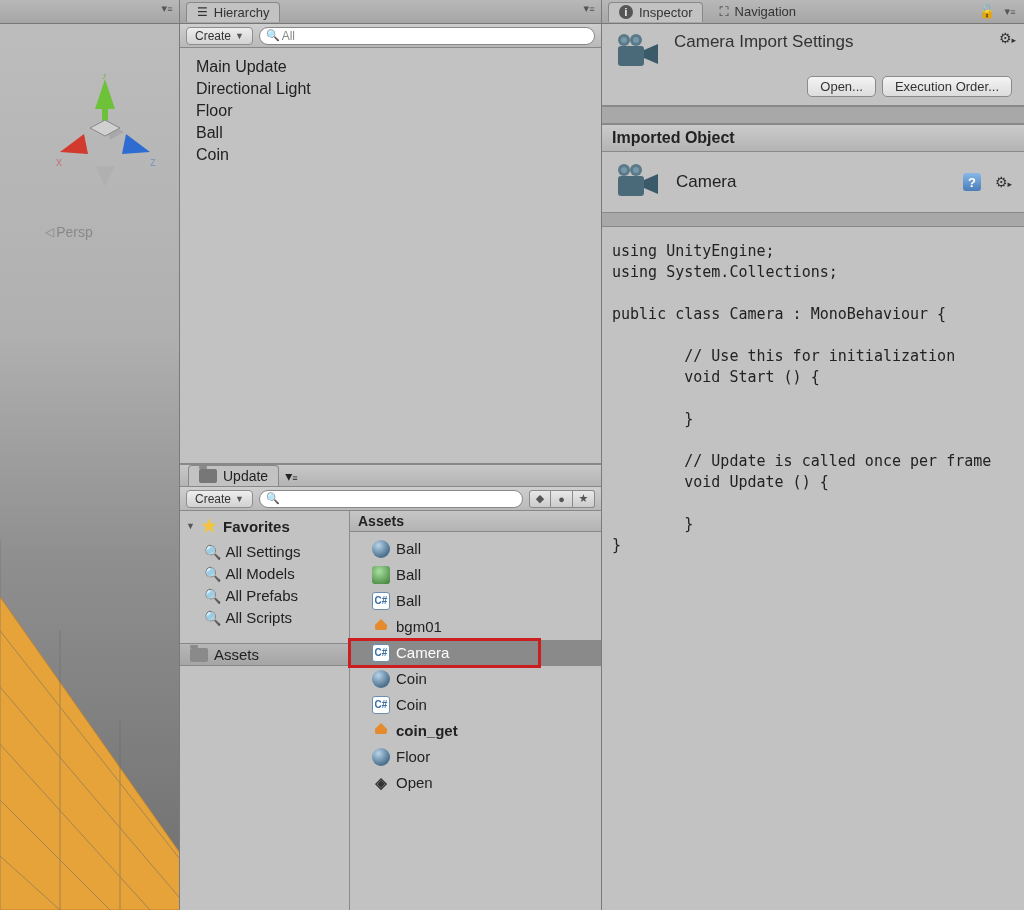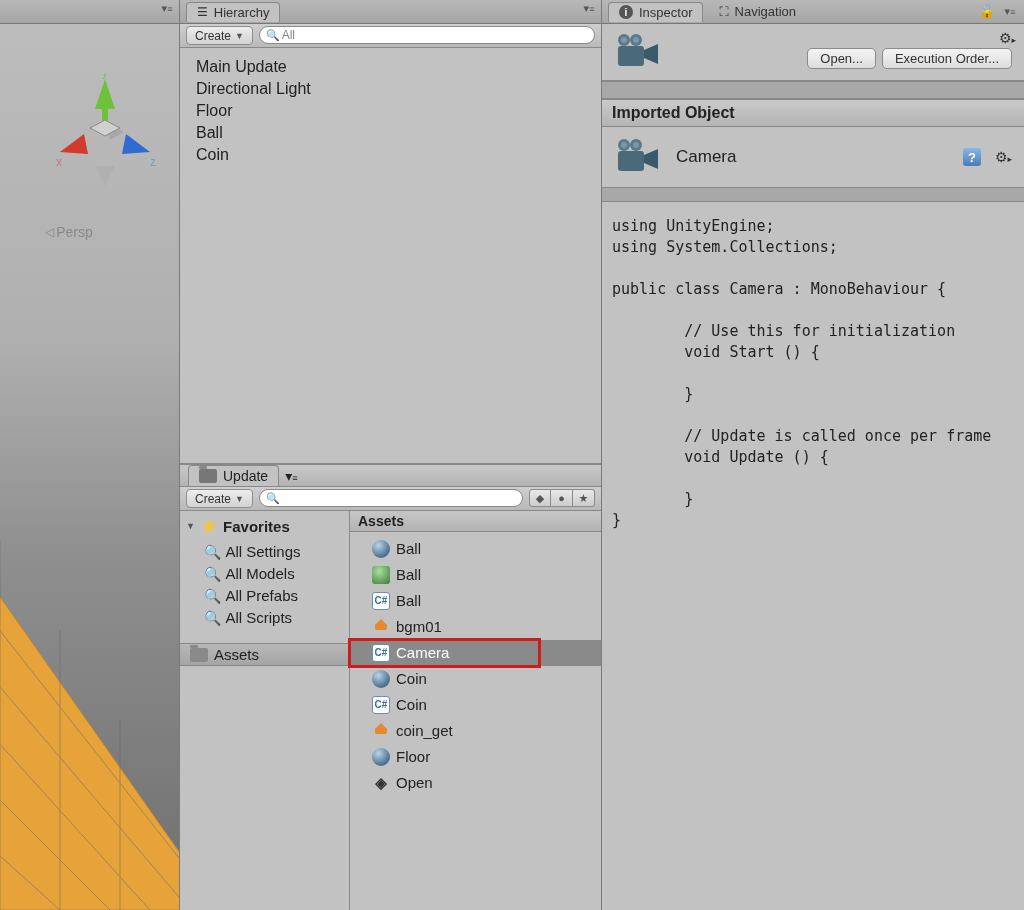--- a/index.html
+++ b/index.html
@@ -5,21 +5,21 @@
 * { box-sizing: border-box; margin: 0; padding: 0; font-family: "Lucida Grande", Arial, sans-serif; }
 body { background: #a2a2a2; width: 1024px; height: 910px; overflow: hidden; font-size: 14px; color: #222; }
 .root { display: flex; width: 1024px; height: 910px; }
 .col1 { width: 180px; display: flex; flex-direction: column; border-right: 1px solid #7a7a7a; }
 .col2 { width: 422px; display: flex; flex-direction: column; border-right: 1px solid #7a7a7a; }
 .col3 { flex: 1; display: flex; flex-direction: column; }
 .tabbar { height: 24px; background: linear-gradient(#b8b8b8,#a6a6a6); border-bottom: 1px solid #777; display: flex; align-items: center; font-size: 13px; color: #333; padding: 0 6px; gap: 6px; position: relative; }
 .tabbar .tab { display: flex; align-items: center; gap: 6px; padding: 2px 10px; }
 .tabbar .tab.active { background: #c2c2c2; border: 1px solid #888; border-bottom: none; border-radius: 4px 4px 0 0; }
 .tabbar .dropdown-icon { position: absolute; right: 4px; top: 2px; font-size: 11px; color: #555; width: 16px; text-align: center; cursor: pointer; }
-.toolbar { height: 24px; background: linear-gradient(#cfcfcf,#b9b9b9); border-bottom: 1px solid #888; display: flex; padding: 2px 6px; gap: 6px; }
+.toolbar { height: 24px; background: linear-gradient(#cfcfcf,#b9b9b9); border-bottom: 1px solid #888; display: flex; align-items: center; padding: 2px 6px; gap: 6px; }
 .btn { background: linear-gradient(#eee,#d2d2d2); border: 1px solid #8e8e8e; border-radius: 4px; font-size: 12px; padding: 1px 8px; color: #333; cursor: pointer; display: inline-flex; align-items: center; gap: 4px; }
 .search { flex: 1; background: #fff; border: 1px solid #888; border-radius: 10px; height: 18px; display: flex; align-items: center; padding: 0 6px; font-size: 12px; color: #777; }
 .scene { flex: 1; background: linear-gradient(#bcbcbc 0%, #b0b0b0 35%, #8f8f8f 60%, #6f6f6f 100%); position: relative; overflow: hidden; }
 .gizmo { position: absolute; top: 50px; left: 50px; width: 110px; height: 140px; }
 .persp-label { position: absolute; top: 200px; left: 45px; font-size: 14px; color: #888; display: flex; align-items: center; gap: 2px; }
 .floor-shape { position: absolute; bottom: 0; left: -40px; width: 260px; height: 430px; }
 .hierarchy-list { flex: 1; background: #c2c2c2; padding: 8px 4px; font-size: 16px; color: #222; overflow: auto; }
 .hierarchy-list .item { padding: 2px 12px; cursor: pointer; }
 .project-header { height: 24px; background: linear-gradient(#c8c8c8,#b4b4b4); border-top: 2px solid #888; border-bottom: 1px solid #888; display: flex; align-items: center; padding: 0 8px; gap: 6px; font-size: 14px; position: relative;}
 .project-body { flex: 1; display: flex; background: #c2c2c2; }
@@ -41,21 +41,21 @@
 .icon-audio::before { content:""; display:block; width:12px; height:6px; background:#e68a2e; border-radius:2px; position:absolute; top:5px; left:3px;}
 .icon-audio::after { content:""; display:block; width:0; height:0; border-left:6px solid transparent; border-right:6px solid transparent; border-bottom:6px solid #e68a2e; position:absolute; top:0; left:3px;}
 .icon-unity { width: 18px; height: 18px; flex-shrink: 0; display:flex; align-items:center; justify-content:center; color:#333; font-weight:bold;}
 .icon-star { color: #f2c53d; font-size: 18px; flex-shrink:0;}
 .icon-search { color: #d9a030; font-size: 14px; flex-shrink:0;}
 .icon-folder { width: 18px; height: 14px; background: #8a8a8a; border-radius: 2px; position: relative; flex-shrink: 0;}
 .icon-folder::before { content:""; position:absolute; top:-3px; left:0; width:8px; height:3px; background:#8a8a8a; border-radius:1px;}
 .inspector-header { padding: 8px 12px 8px 12px; background: #c2c2c2; border-bottom: 1px solid #888; display: flex; gap: 12px; align-items: flex-start; position: relative;}
 .camera-icon { width: 48px; height: 40px; flex-shrink:0;}
 .insp-title { font-size: 17px; color: #333; }
-.insp-btns { display: flex; gap: 6px; margin-top: 16px; justify-content: flex-end; }
+.insp-btns { display: flex; gap: 6px; margin-top: 24px; justify-content: flex-end; }
 .insp-btn { background: linear-gradient(#f4f4f4,#dcdcdc); border: 1px solid #8a8a8a; border-radius: 5px; padding: 2px 12px; font-size: 13px; cursor:pointer; color: #333; }
 .gear-icon { font-size: 14px; color: #333; cursor: pointer; }
 .lock-icon { font-size: 13px; color: #555; cursor:pointer; }
 .section-header { background: linear-gradient(#cacaca,#b4b4b4); border-top: 1px solid #888; border-bottom: 1px solid #888; padding: 4px 10px; font-size: 16px; font-weight: bold; color: #222;}
 .object-row { background: #c2c2c2; padding: 10px 12px; display: flex; gap: 14px; align-items: center; border-bottom: 1px solid #888; position: relative;}
 .code-area { background: #c2c2c2; padding: 14px 10px; font-family: Menlo, Consolas, monospace; font-size: 15px; color: #222; line-height: 1.4; white-space: pre; flex: 1; overflow: auto;}
 .help-icon { width: 18px; height: 18px; background: linear-gradient(#88b8e8,#4a7cb8); border-radius: 3px; color: #fff; font-size: 13px; font-weight: bold; display: inline-flex; align-items: center; justify-content: center; cursor:pointer;}
 .tri { font-size: 9px; color: #555;}
 .mini-icons { display: flex; gap: 0; }
 .mini-btn { width: 22px; height: 18px; background: linear-gradient(#e8e8e8,#cccccc); border: 1px solid #8a8a8a; display: flex; align-items:center; justify-content:center; font-size:11px; color:#555; cursor:pointer;}
@@ -218,21 +218,21 @@
               <div class="red-highlight" style="inset: -2px 60px -2px -2px;"></div>
             </div>
             <div class="asset-item" style="position: relative;">
               <span class="icon-sphere"></span>
               <span>Coin</span>
             </div>
             <div class="asset-item" style="position: relative;">
               <span class="icon-cs">C#</span>
               <span>Coin</span>
             </div>
-            <div class="asset-item" style="position: relative;">
+            <div class="asset-item" style="position: relative; font-weight: bold;">
               <span class="icon-audio"></span>
               <span>coin_get</span>
             </div>
             <div class="asset-item" style="position: relative;">
               <span class="icon-sphere"></span>
               <span>Floor</span>
             </div>
             <div class="asset-item" style="position: relative;">
               <span class="icon-unity">◈</span>
               <span>Open</span>
@@ -260,20 +260,21 @@
     <div class="inspector-header">
       <svg class="camera-icon" viewBox="0 0 48 40">
         <rect x="4" y="14" width="26" height="20" rx="3" fill="#4a6a7a"></rect>
         <circle cx="10" cy="8" r="6" fill="#5a7a8a"></circle>
         <circle cx="22" cy="8" r="6" fill="#5a7a8a"></circle>
         <polygon points="30,18 44,12 44,32 30,26" fill="#3a5a6a"></polygon>
         <circle cx="10" cy="8" r="3" fill="#7898a8"></circle>
         <circle cx="22" cy="8" r="3" fill="#7898a8"></circle>
       </svg>
       <div style="flex:1">
+        <div class="insp-title">Camera Import Settings</div>
         <div class="insp-btns">
           <div class="insp-btn">Open...</div>
           <div class="insp-btn">Execution Order...</div>
         </div>
       </div>
       <span class="gear-icon" style="position:absolute;right:8px;top:6px">⚙<span style="font-size:9px">▸</span></span>
     </div>
 
     <div style="height:18px;background:#a8a8a8;border-top:1px solid #888;border-bottom:1px solid #888"></div>
 

